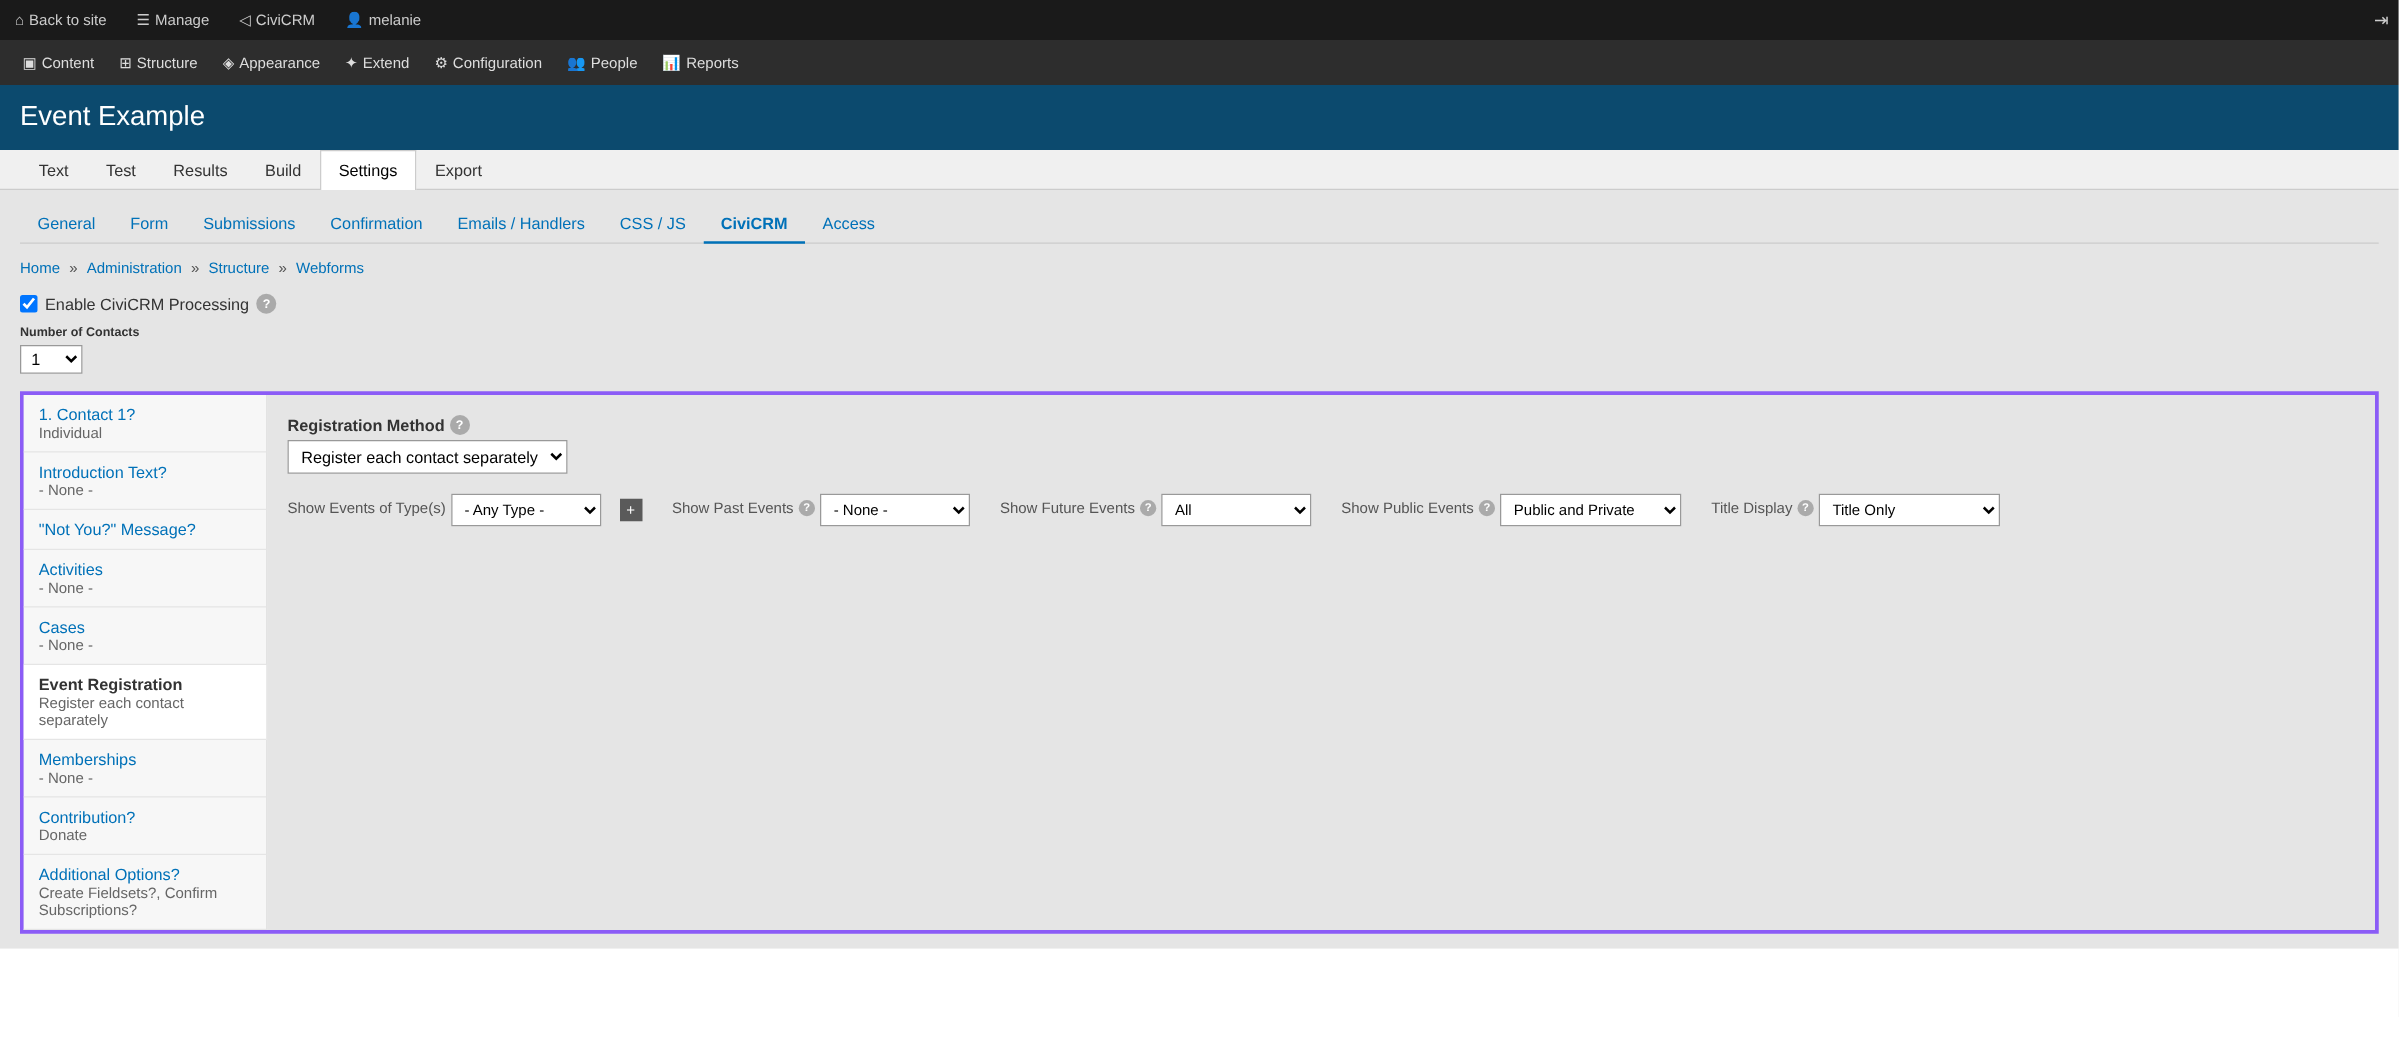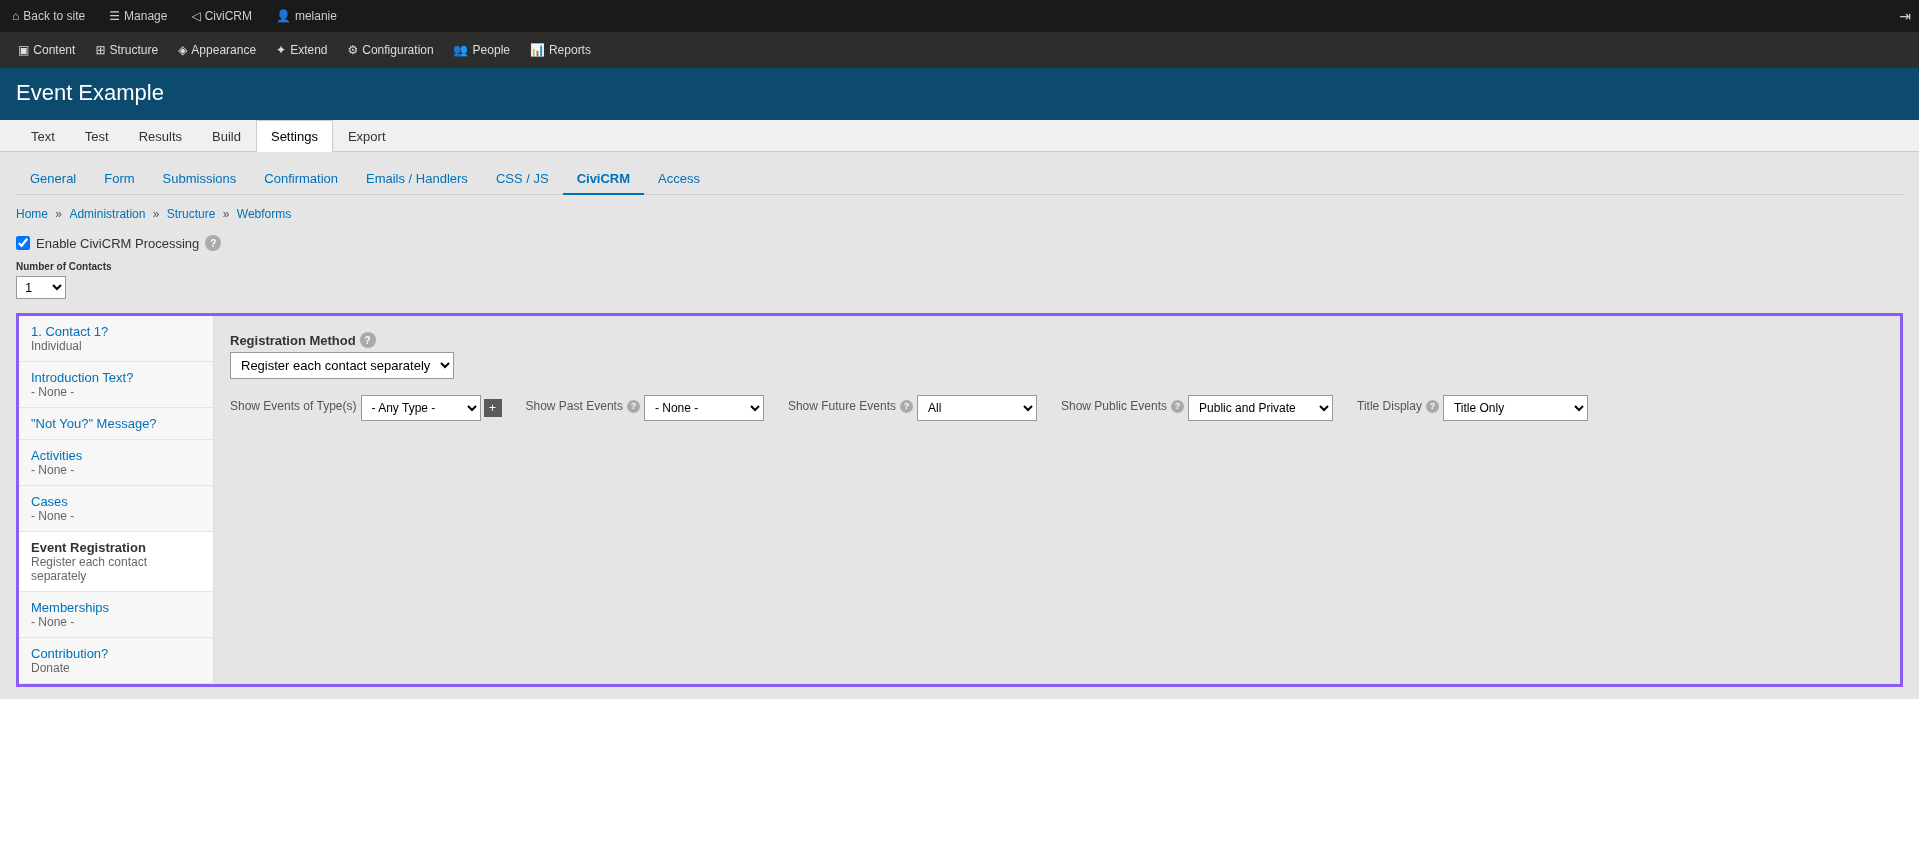--- a/index.html
+++ b/index.html
@@ -234,21 +234,21 @@
       justify-content: center;
     }
     .events-field .form-label {
       font-weight: normal;
       font-size: 12px;
       color: #555;
     }
     .events-field-inner {
       display: flex;
       align-items: center;
-      gap: 3px;
+      gap: 15px;
     }
     .add-btn {
       width: 18px; height: 18px;
       background: #5a5a5a;
       color: #fff;
       border: none;
       cursor: pointer;
       font-size: 12px;
       display: inline-flex;
       align-items: center;
@@ -397,20 +397,24 @@
         <div class="item-sub">Register each contact separately</div>
       </div>
       <div class="sidebar-item">
         <div class="item-title">Memberships</div>
         <div class="item-sub">- None -</div>
       </div>
       <div class="sidebar-item">
         <div class="item-title">Contribution?</div>
         <div class="item-sub">Donate</div>
       </div>
+      <div class="sidebar-item">
+        <div class="item-title">Additional Options?</div>
+        <div class="item-sub">Create Fieldsets?, Confirm Subscriptions?</div>
+      </div>
     </div>
 
     <div class="right-panel">
 
       <div style="margin-bottom:16px;">
         <div class="form-label">
           <span>Registration Method</span>
           <span class="help-icon">?</span>
         </div>
         <select class="form-select">

